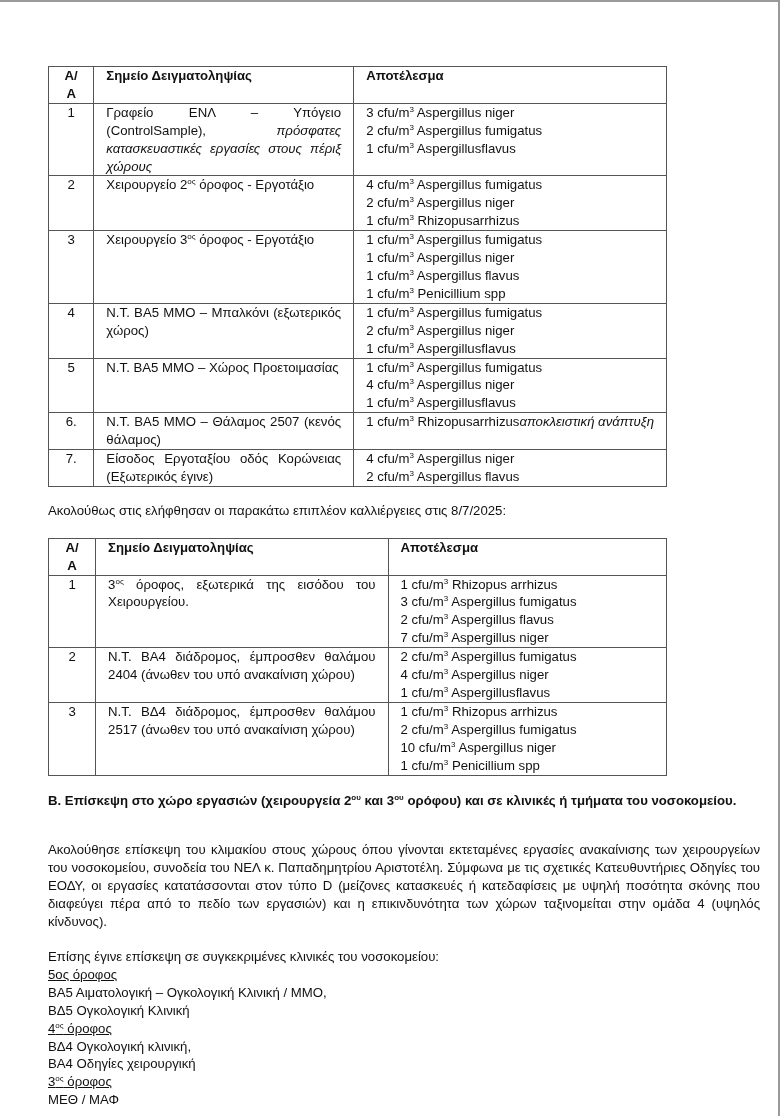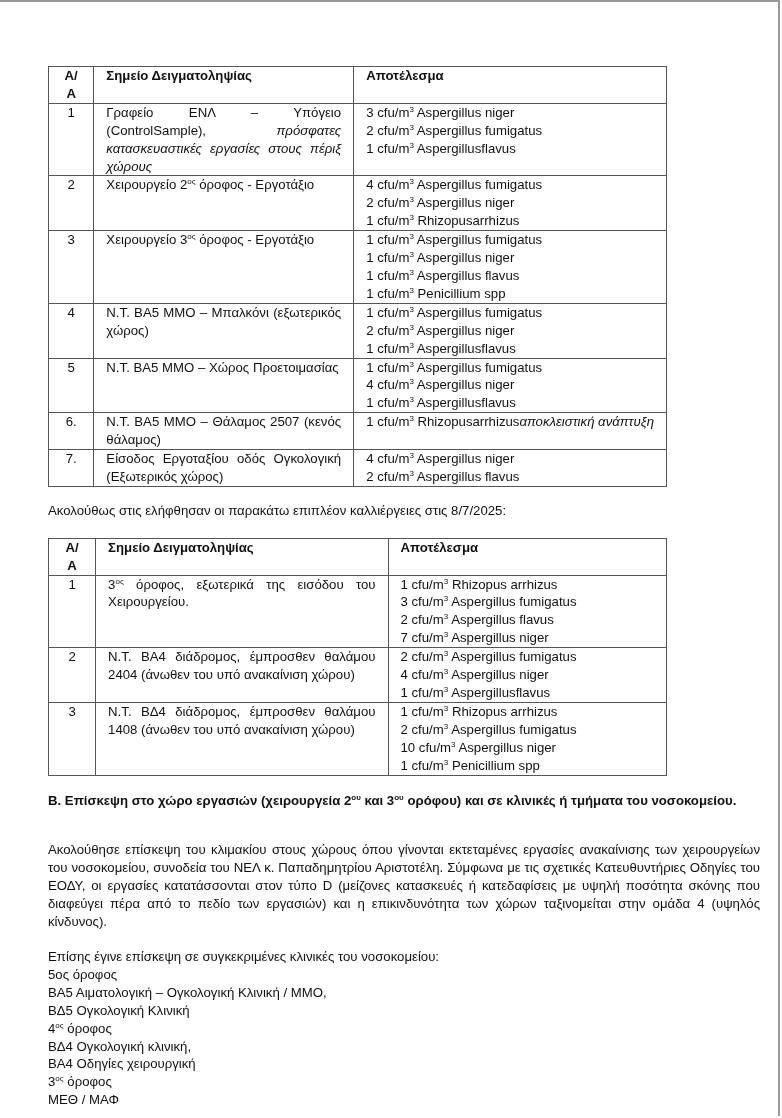--- a/index.html
+++ b/index.html
@@ -15,21 +15,21 @@
   .c-num { width: 24px; text-align: center; }
   .c-point { width: 303px; text-align: justify; text-align-last: left; }
   .c-result { width: 270px; }
   .res-line { white-space: nowrap; }
   sup { font-size: 8px; line-height: 0; vertical-align: 5px; }
   .ital { font-style: italic; }
   .para { margin: 0; text-align: justify; width: 712px; }
   .intro2 { margin-top: 15px; margin-bottom: 18px; }
   .heading-b { font-weight: bold; margin-top: 16px; margin-bottom: 32px; }
   .section-p { margin-bottom: 17px; }
-  .u { }
+  .u { text-decoration: underline; }
   .line { margin: 0; }
 </style>
 </head>
 <body>
 
 <div class="frame"></div>
 
 <div class="page">
 
   <table>
@@ -89,21 +89,21 @@
         </tr>
         <tr>
           <td class="c-num">6.</td>
           <td class="c-point"><span>Ν.Τ. ΒΑ5 ΜΜΟ – Θάλαμος 2507 (κενός θάλαμος)</span></td>
           <td class="c-result">
             <div class="res-line"><span>1</span> <span>cfu/m</span><sup>3</sup> <span>Rhizopusarrhizus</span><span class="ital">αποκλειστική ανάπτυξη</span></div>
           </td>
         </tr>
         <tr>
           <td class="c-num">7.</td>
-          <td class="c-point"><span>Είσοδος Εργοταξίου οδός Ογκολογική (Εξωτερικός χώρος)</span></td>
+          <td class="c-point"><span>Είσοδος Εργοταξίου οδός Κορώνειας (Εξωτερικός έγινε)</span></td>
           <td class="c-result">
             <div class="res-line"><span>4</span> <span>cfu/m</span><sup>3</sup> <span>Aspergillus niger</span></div>
             <div class="res-line"><span>2</span> <span>cfu/m</span><sup>3</sup> <span>Aspergillus flavus</span></div>
           </td>
         </tr>
       </tbody>
   </table>
 
   <p class="para intro2">Ακολούθως στις ελήφθησαν οι παρακάτω επιπλέον καλλιέργειες στις 8/7/2025:</p>
 
@@ -130,21 +130,21 @@
           <td class="c-num">2</td>
           <td class="c-point"><span>Ν.Τ. ΒΑ4 διάδρομος, έμπροσθεν θαλάμου 2404 (άνωθεν του υπό ανακαίνιση χώρου)</span></td>
           <td class="c-result">
             <div class="res-line"><span>2</span> <span>cfu/m</span><sup>3</sup> <span>Aspergillus fumigatus</span></div>
             <div class="res-line"><span>4</span> <span>cfu/m</span><sup>3</sup> <span>Aspergillus niger</span></div>
             <div class="res-line"><span>1</span> <span>cfu/m</span><sup>3</sup> <span>Aspergillusflavus</span></div>
           </td>
         </tr>
         <tr>
           <td class="c-num">3</td>
-          <td class="c-point"><span>Ν.Τ. ΒΔ4 διάδρομος, έμπροσθεν θαλάμου 1408 (άνωθεν του υπό ανακαίνιση χώρου)</span></td>
+          <td class="c-point"><span>Ν.Τ. ΒΔ4 διάδρομος, έμπροσθεν θαλάμου 2517 (άνωθεν του υπό ανακαίνιση χώρου)</span></td>
           <td class="c-result">
             <div class="res-line"><span>1</span> <span>cfu/m</span><sup>3</sup> <span>Rhizopus arrhizus</span></div>
             <div class="res-line"><span>2</span> <span>cfu/m</span><sup>3</sup> <span>Aspergillus fumigatus</span></div>
             <div class="res-line"><span>10</span> <span>cfu/m</span><sup>3</sup> <span>Aspergillus niger</span></div>
             <div class="res-line"><span>1</span> <span>cfu/m</span><sup>3</sup> <span>Penicillium spp</span></div>
           </td>
         </tr>
       </tbody>
   </table>
 

